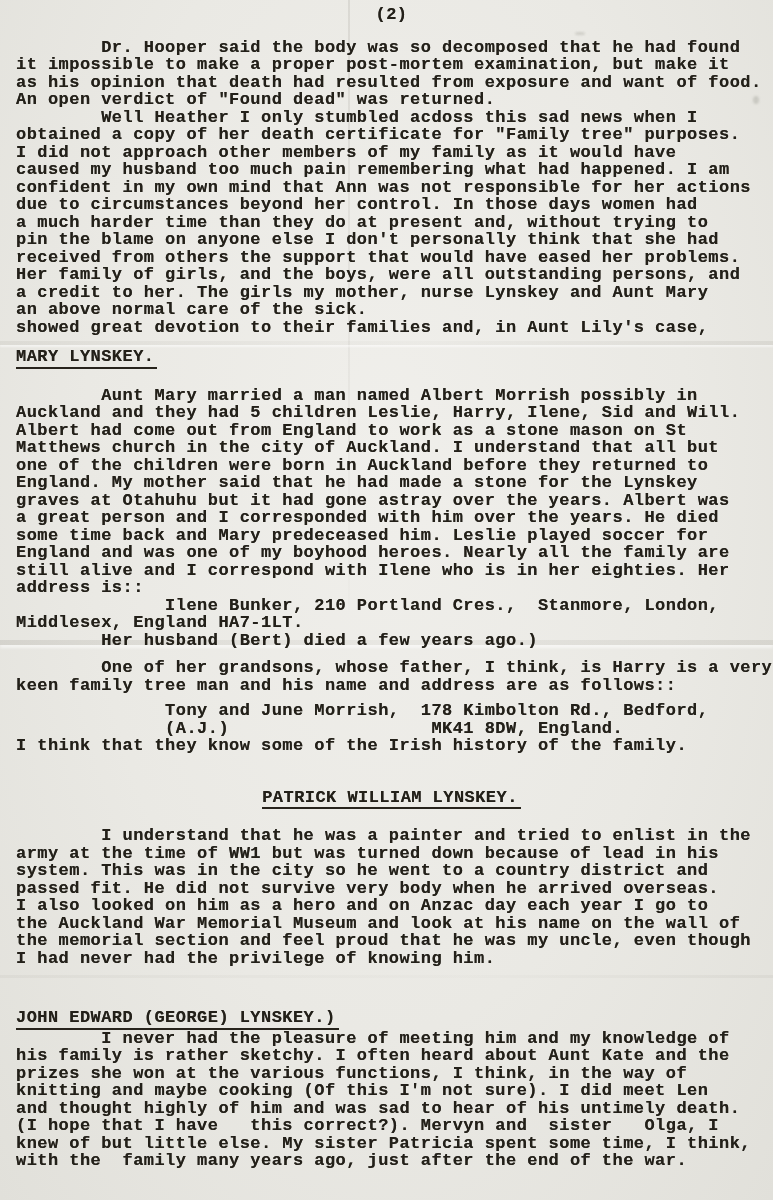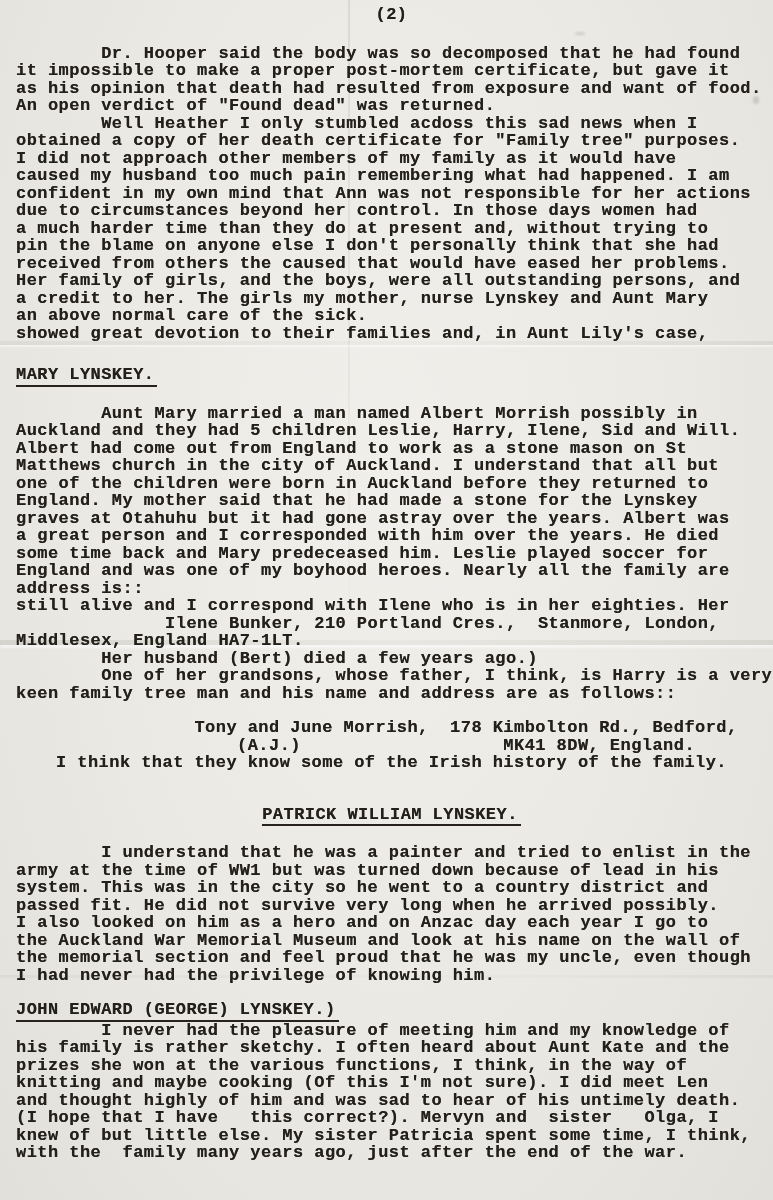--- a/index.html
+++ b/index.html
@@ -22,28 +22,28 @@
   .line { white-space: pre; }
   .pagenum { text-align: center; padding-top: 6px; }
   .heading-wrap { }
   .heading {
     display: inline-block;
     border-bottom: 2.5px solid #27231c;
     padding-bottom: 1px;
     padding-right: 3px;
   }
   
-  #sec-intro      { margin-top: 21px; }
-  #sec-mary-h     { margin-top: 24px;  }
+  #sec-intro      { margin-top: 15px; }
+  #sec-mary-h     { margin-top: 12px;  }
   #sec-mary-b     { margin-top: 18px; }
-  #sec-grandsons  { }
-  #sec-tony       { margin-top: 17px; text-align: center; }
+  #sec-grandsons  { margin-top: 10px; }
+  #sec-tony       { margin-top: 8px; }
   #sec-patrick-h  { margin-top: 34px; text-align: center; }
   #sec-patrick-b  { margin-top: 18px; }
-  #sec-john-h     { margin-top: 17px; }
+  #sec-john-h     { margin-top: 42px; }
   #sec-john-b     { }
   
   .crease { position: absolute; z-index: 1; pointer-events: none; }
   .crease-v {
     left: 348px; top: 0; width: 2px; height: 610px;
     background: linear-gradient(180deg, rgba(115,110,100,0.14), rgba(115,110,100,0.02));
   }
   .crease-h1 {
     left: 0; top: 341px; width: 100%; height: 4px;
     background: linear-gradient(90deg, rgba(125,120,110,0.10), rgba(125,120,110,0.03) 55%, rgba(125,120,110,0.12));
@@ -76,32 +76,32 @@
   <div class="crease crease-h3"></div>
   <div class="smudge smudge-1"></div>
   <div class="smudge smudge-2"></div>
 
   <div class="content">
 
     <div class="pagenum">(2)</div>
 
     <div id="sec-intro">
         <div class="line">        Dr. Hooper said the body was so decomposed that he had found</div>
-        <div class="line">it impossible to make a proper post-mortem certificate, but gave it</div>
+        <div class="line">it impossible to make a proper post-mortem examination, but make it</div>
         <div class="line">as his opinion that death had resulted from exposure and want of food.</div>
         <div class="line">An open verdict of "Found dead" was returned.</div>
         <div class="line">        Well Heather I only stumbled acdoss this sad news when I</div>
         <div class="line">obtained a copy of her death certificate for "Family tree" purposes.</div>
         <div class="line">I did not approach other members of my family as it would have</div>
         <div class="line">caused my husband too much pain remembering what had happened. I am</div>
         <div class="line">confident in my own mind that Ann was not responsible for her actions</div>
         <div class="line">due to circumstances beyond her control. In those days women had</div>
         <div class="line">a much harder time than they do at present and, without trying to</div>
         <div class="line">pin the blame on anyone else I don't personally think that she had</div>
-        <div class="line">received from others the caused that would have eased her problems.</div>
+        <div class="line">received from others the support that would have eased her problems.</div>
         <div class="line">Her family of girls, and the boys, were all outstanding persons, and</div>
         <div class="line">a credit to her. The girls my mother, nurse Lynskey and Aunt Mary</div>
         <div class="line">an above normal care of the sick.</div>
         <div class="line">showed great devotion to their families and, in Aunt Lily's case,</div>
       </div>
 
     <div id="sec-mary-h" class="heading-wrap">
       <span class="heading">MARY LYNSKEY.</span>
     </div>
 
@@ -109,22 +109,22 @@
         <div class="line">        Aunt Mary married a man named Albert Morrish possibly in</div>
         <div class="line">Auckland and they had 5 children Leslie, Harry, Ilene, Sid and Will.</div>
         <div class="line">Albert had come out from England to work as a stone mason on St</div>
         <div class="line">Matthews church in the city of Auckland. I understand that all but</div>
         <div class="line">one of the children were born in Auckland before they returned to</div>
         <div class="line">England. My mother said that he had made a stone for the Lynskey</div>
         <div class="line">graves at Otahuhu but it had gone astray over the years. Albert was</div>
         <div class="line">a great person and I corresponded with him over the years. He died</div>
         <div class="line">some time back and Mary predeceased him. Leslie played soccer for</div>
         <div class="line">England and was one of my boyhood heroes. Nearly all the family are</div>
+        <div class="line">still alive and I correspond with Ilene who is in her eighties. Her</div>
         <div class="line">address is::</div>
-        <div class="line">still alive and I correspond with Ilene who is in her eighties. Her</div>
         <div class="line">              Ilene Bunker, 210 Portland Cres.,  Stanmore, London,</div>
         <div class="line">Middlesex, England HA7-1LT.</div>
         <div class="line">        Her husband (Bert) died a few years ago.)</div>
       </div>
 
     <div id="sec-grandsons">
         <div class="line">        One of her grandsons, whose father, I think, is Harry is a very</div>
         <div class="line">keen family tree man and his name and address are as follows::</div>
       </div>
 
@@ -135,21 +135,21 @@
       </div>
 
     <div id="sec-patrick-h" class="heading-wrap">
       <span class="heading">PATRICK WILLIAM LYNSKEY.</span>
     </div>
 
     <div id="sec-patrick-b">
         <div class="line">        I understand that he was a painter and tried to enlist in the</div>
         <div class="line">army at the time of WW1 but was turned down because of lead in his</div>
         <div class="line">system. This was in the city so he went to a country district and</div>
-        <div class="line">passed fit. He did not survive very long when he arrived possibly.</div>
+        <div class="line">passed fit. He did not survive very body when he arrived overseas.</div>
         <div class="line">I also looked on him as a hero and on Anzac day each year I go to</div>
         <div class="line">the Auckland War Memorial Museum and look at his name on the wall of</div>
         <div class="line">the memorial section and feel proud that he was my uncle, even though</div>
         <div class="line">I had never had the privilege of knowing him.</div>
       </div>
 
     <div id="sec-john-h" class="heading-wrap">
       <span class="heading">JOHN EDWARD (GEORGE) LYNSKEY.)</span>
     </div>
 

